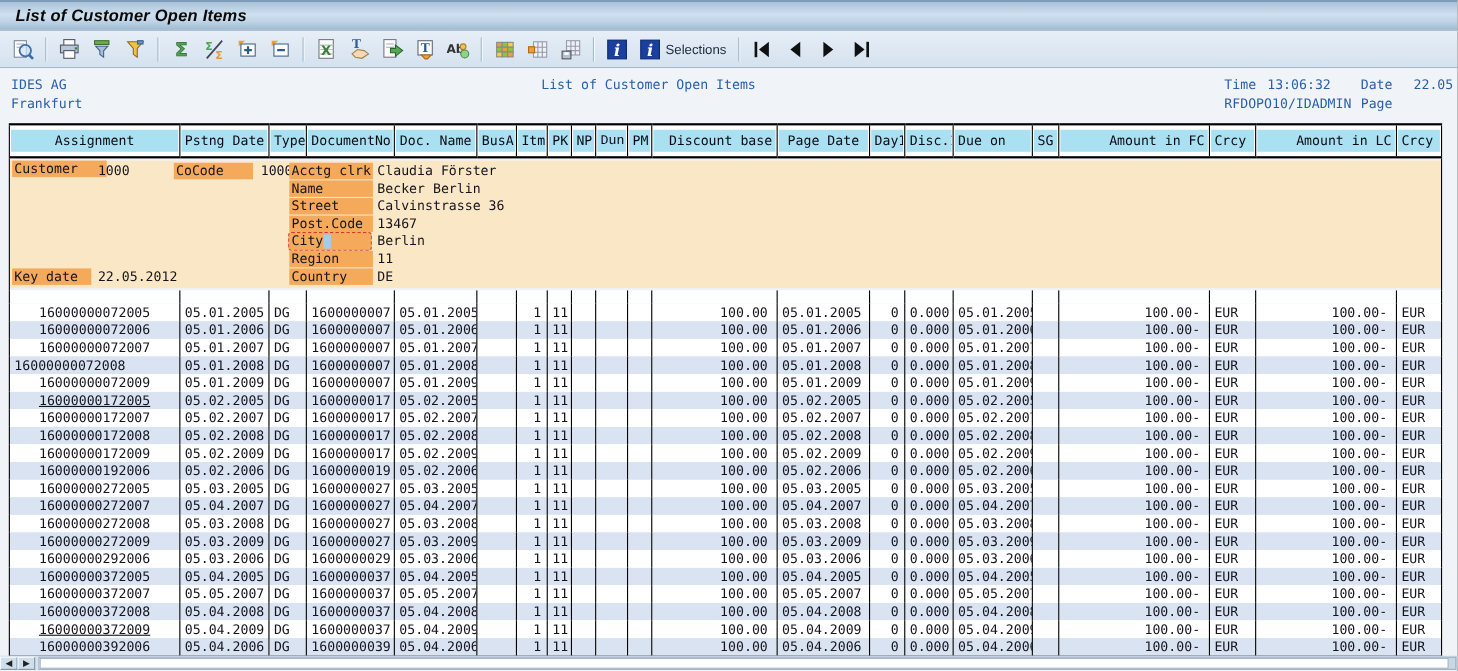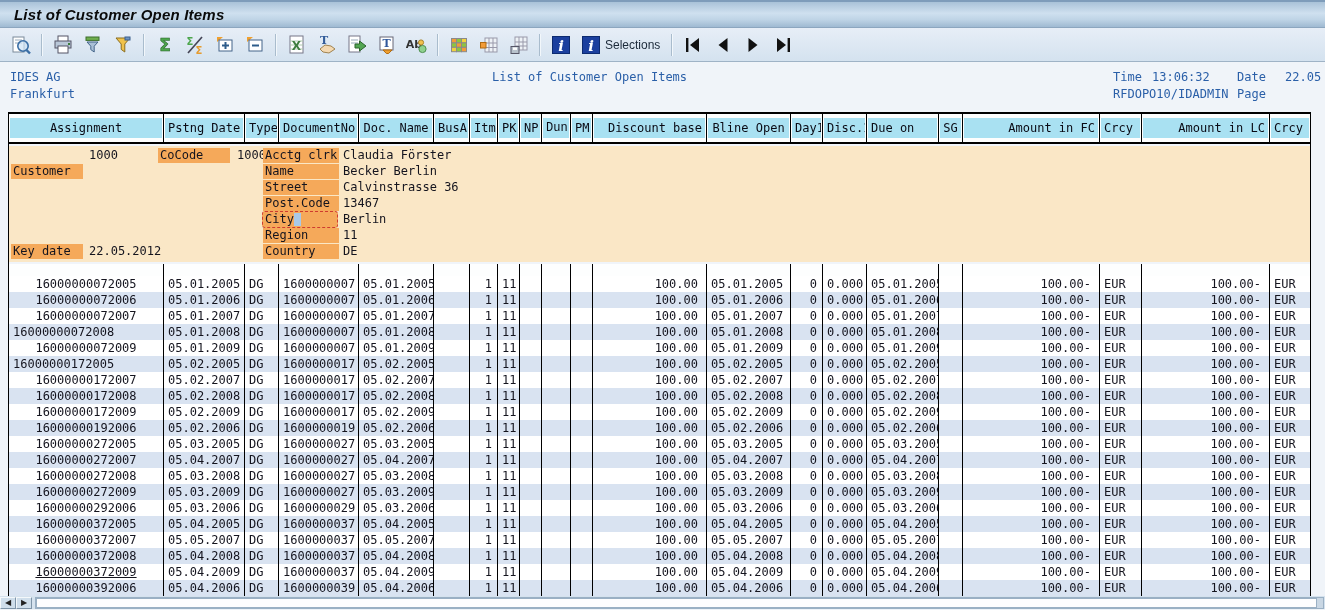--- a/index.html
+++ b/index.html
@@ -349,21 +349,21 @@
             <th>
               <div class="hdr-box" style="text-align: center; font-family: Liberation Mono, monospace;">Dun</div>
             </th>
             <th>
               <div class="hdr-box" style="text-align: center;">PM</div>
             </th>
             <th>
               <div class="hdr-box" style="text-align: right;">Discount base</div>
             </th>
             <th>
-              <div class="hdr-box" style="text-align: center;">Bline Open</div>
+              <div class="hdr-box" style="text-align: center;">Page Date</div>
             </th>
             <th>
               <div class="hdr-box" style="text-align: center;">Day1</div>
             </th>
             <th>
               <div class="hdr-box" style="text-align: center;">Disc.1</div>
             </th>
             <th>
               <div class="hdr-box" style="text-align: left;">Due on</div>
             </th>
@@ -381,21 +381,21 @@
             </th>
             <th>
               <div class="hdr-box" style="text-align: left;">Crcy</div>
             </th>
           </tr>
         </thead>
       <tbody>
         <tr>
           <td class="customer-cell" id="cust-td" colspan="21">
             <div id="customer-block">
-              <span class="cust-lbl" style="left:2px;top:18px;width:72px">Customer</span>
+              <span class="cust-lbl" style="left:2px;top:0;width:86px">Customer</span>
               <span class="cust-val" style="left:80px;top:2px">1000</span>
               <span class="cust-lbl" style="left:149px;top:2px;width:72px">CoCode</span>
               <span class="cust-val" style="left:228px;top:2px">1000</span>
               <span class="cust-lbl" style="left:254px;top:2px;width:76px">Acctg clrk</span>
               <span class="cust-val" style="left:334px;top:2px">Claudia Förster</span>
               <span class="cust-lbl" style="left:2px;top:98px;width:72px">Key date</span>
               <span class="cust-val" style="left:80px;top:98px">22.05.2012</span>
             <span class="cust-lbl" style="left: 254px; top: 18px; width: 76px;">Name</span>
                 <span class="cust-val" style="left: 334px; top: 18px;">Becker Berlin</span>
                 <span class="cust-lbl" style="left: 254px; top: 34px; width: 76px;">Street</span>
@@ -545,21 +545,21 @@
             <td style="text-align: right; padding-right: 5px;">0</td>
             <td style="text-align: left;">0.000</td>
             <td style="text-align: left;">05.01.2009</td>
             <td style="text-align: left;"></td>
             <td style="text-align: right; padding-right: 8px;">100.00-</td>
             <td style="text-align: left;">EUR</td>
             <td style="text-align: right; padding-right: 8px;">100.00-</td>
             <td style="text-align: left;">EUR</td>
           </tr>
           <tr class="even">
-            <td style="">16000000172005</td>
+            <td style="text-align: center; text-decoration: underline;">16000000172005</td>
             <td style="text-align: left;">05.02.2005</td>
             <td style="text-align: left;">DG</td>
             <td style="text-align: right; padding-right: 5px;">1600000017</td>
             <td style="text-align: left;">05.02.2005</td>
             <td style="text-align: left;"></td>
             <td style="text-align: right; padding-right: 5px;">1</td>
             <td style="text-align: left;">11</td>
             <td style="text-align: left;"></td>
             <td style="text-align: left;"></td>
             <td style="text-align: left;"></td>

